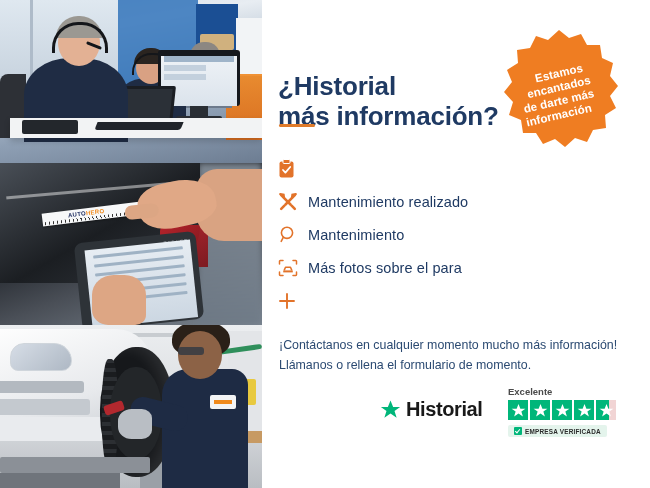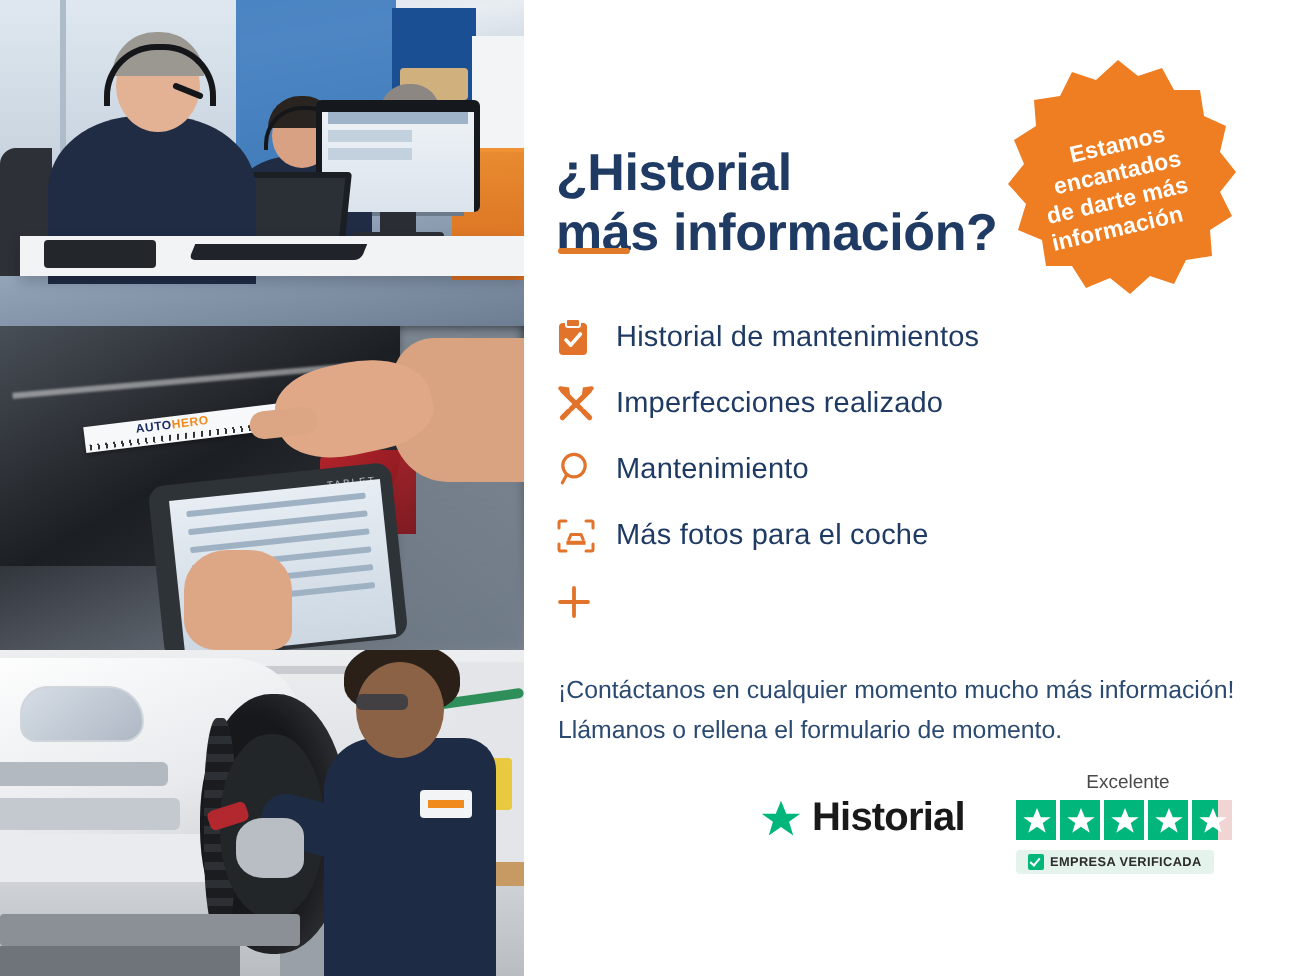--- a/index.html
+++ b/index.html
@@ -130,21 +130,21 @@
 
   .para{position:absolute;left:17px;top:323px;width:352px;font-size:12.4px;line-height:20px;color:#2b4a72;}
   .para span{display:block;}
 
   
   .tp{position:absolute;left:118px;top:386px;width:256px;height:60px;}
   .tp-logo{position:absolute;left:0;top:12px;display:flex;align-items:center;gap:5px;}
   .tp-logo .star{width:21px;height:21px;}
   .tp-logo .wm{font-size:20px;font-weight:700;color:#191919;letter-spacing:-.4px;}
   .tp-right{position:absolute;left:128px;top:0;width:128px;}
-  .tp-exc{font-size:9.5px;color:#4a4a4a;text-align:center;width:112px;}
+  .tp-exc{font-size:9.5px;color:#4a4a4a;width:112px;font-weight:bold;}
   .stars{display:flex;gap:2px;margin-top:3px;}
   .st{width:20px;height:20px;background:#00b67a;display:flex;align-items:center;justify-content:center;}
   .st.half{background:linear-gradient(90deg,#00b67a 0 66%,#f1d4d4 66% 100%);}
   .st svg{width:15px;height:15px;}
   .verif{margin-top:5px;display:inline-flex;align-items:center;gap:3px;background:#e4f4ec;
     border-radius:2px;padding:2px 6px;}
   .verif .vi{width:8px;height:8px;background:#00b67a;border-radius:1px;position:relative;}
   .verif .vi:after{content:"";position:absolute;left:2px;top:1px;width:2px;height:4px;
     border:solid #fff;border-width:0 1.4px 1.4px 0;transform:rotate(40deg);}
   .verif .vt{font-size:6.4px;font-weight:700;color:#2c2c2c;letter-spacing:.2px;}
@@ -285,33 +285,32 @@
     <div class="list">
 
       <div class="li">
         <span class="ic">
           <svg width="17" height="20" viewBox="0 0 17 20">
             <rect x="1.5" y="2.5" width="14" height="16" rx="2" fill="#e2732a"></rect>
             <rect x="5" y="0.5" width="7" height="4" rx="1" fill="#e2732a" stroke="#fff" stroke-width="1"></rect>
             <path d="M5 11 l2.4 2.6 L12.2 8" fill="none" stroke="#fff" stroke-width="1.8" stroke-linecap="round" stroke-linejoin="round"></path>
           </svg>
         </span>
-        <span class="tx">Historial de mantenimientos</span>
       </div>
 
       <div class="li">
         <span class="ic">
           <svg width="20" height="20" viewBox="0 0 20 20">
             <path d="M3.2 3.2 L12.5 12.5 M16.8 16.8 L13.6 13.6" stroke="#e2732a" stroke-width="2.6" stroke-linecap="round"></path>
             <path d="M16.8 3.2 L7.5 12.5 M3.2 16.8 L6.4 13.6" stroke="#e2732a" stroke-width="2.6" stroke-linecap="round"></path>
             <path d="M2.2 2.2 l3.4 .5 .4 3.2" stroke="#e2732a" stroke-width="2.2" fill="none" stroke-linecap="round"></path>
             <path d="M17.8 2.2 l-3.4 .5 -.4 3.2" stroke="#e2732a" stroke-width="2.2" fill="none" stroke-linecap="round"></path>
           </svg>
         </span>
-        <span class="tx">Imperfecciones realizado</span>
+        <span class="tx">Mantenimiento realizado</span>
       </div>
 
       <div class="li">
         <span class="ic">
           <svg width="19" height="19" viewBox="0 0 19 19">
             <circle cx="9" cy="7.8" r="5.6" fill="none" stroke="#e2732a" stroke-width="1.6"></circle>
             <path d="M5.4 12.2 L3.2 16.4" stroke="#e2732a" stroke-width="1.6" stroke-linecap="round"></path>
           </svg>
         </span>
         <span class="tx">Mantenimiento</span>
@@ -321,21 +320,21 @@
         <span class="ic">
           <svg width="20" height="18" viewBox="0 0 20 18">
             <path d="M1.5 5 V2.2 a.7.7 0 0 1 .7-.7 H5" fill="none" stroke="#e2732a" stroke-width="1.5" stroke-linecap="round"></path>
             <path d="M15 1.5 h2.8 a.7.7 0 0 1 .7.7 V5" fill="none" stroke="#e2732a" stroke-width="1.5" stroke-linecap="round"></path>
             <path d="M18.5 13 v2.8 a.7.7 0 0 1-.7.7 H15" fill="none" stroke="#e2732a" stroke-width="1.5" stroke-linecap="round"></path>
             <path d="M5 16.5 H2.2 a.7.7 0 0 1-.7-.7 V13" fill="none" stroke="#e2732a" stroke-width="1.5" stroke-linecap="round"></path>
             <path d="M5.2 11.4 h9.6 v2 H5.2z" fill="#e2732a"></path>
             <path d="M6.2 11.4 l1.3-3.2 h5 l1.3 3.2" fill="none" stroke="#e2732a" stroke-width="1.5" stroke-linejoin="round"></path>
           </svg>
         </span>
-        <span class="tx">Más fotos para el coche</span>
+        <span class="tx">Más fotos sobre el para</span>
       </div>
 
       <div class="li">
         <span class="ic">
           <svg width="18" height="18" viewBox="0 0 18 18">
             <path d="M9 2 V16 M2 9 H16" stroke="#e2732a" stroke-width="1.9" stroke-linecap="round"></path>
           </svg>
         </span>
       </div>
 

